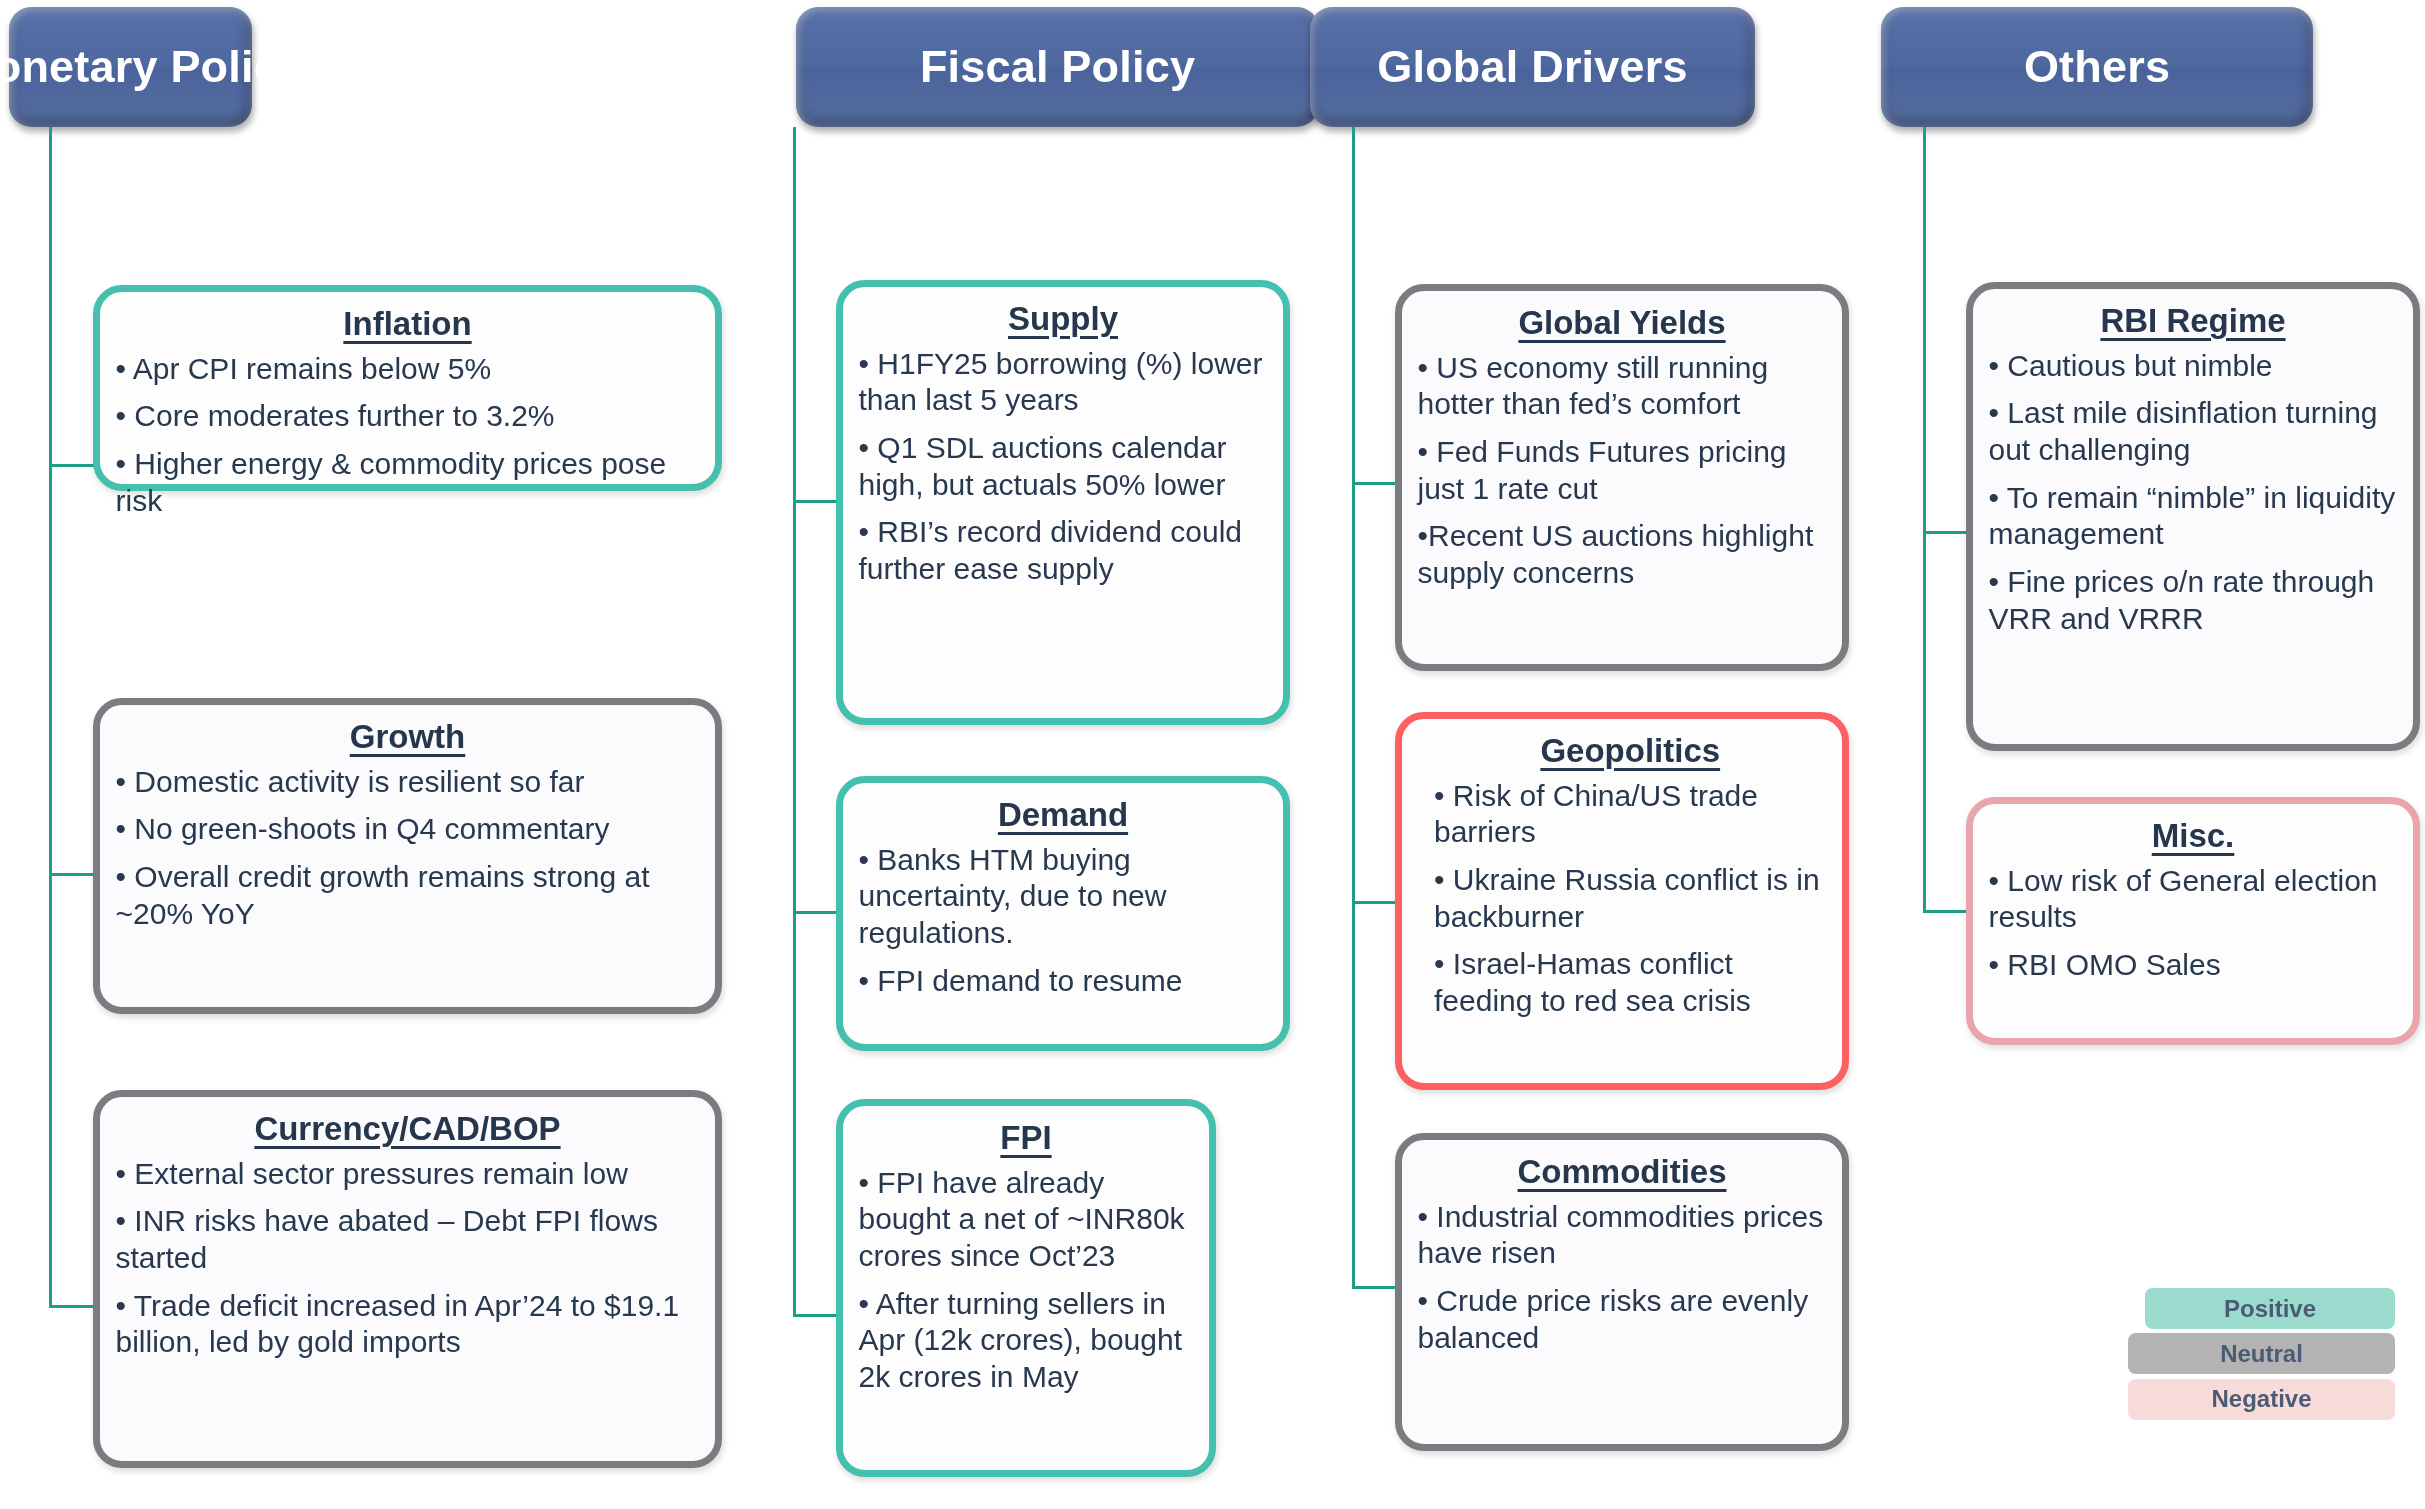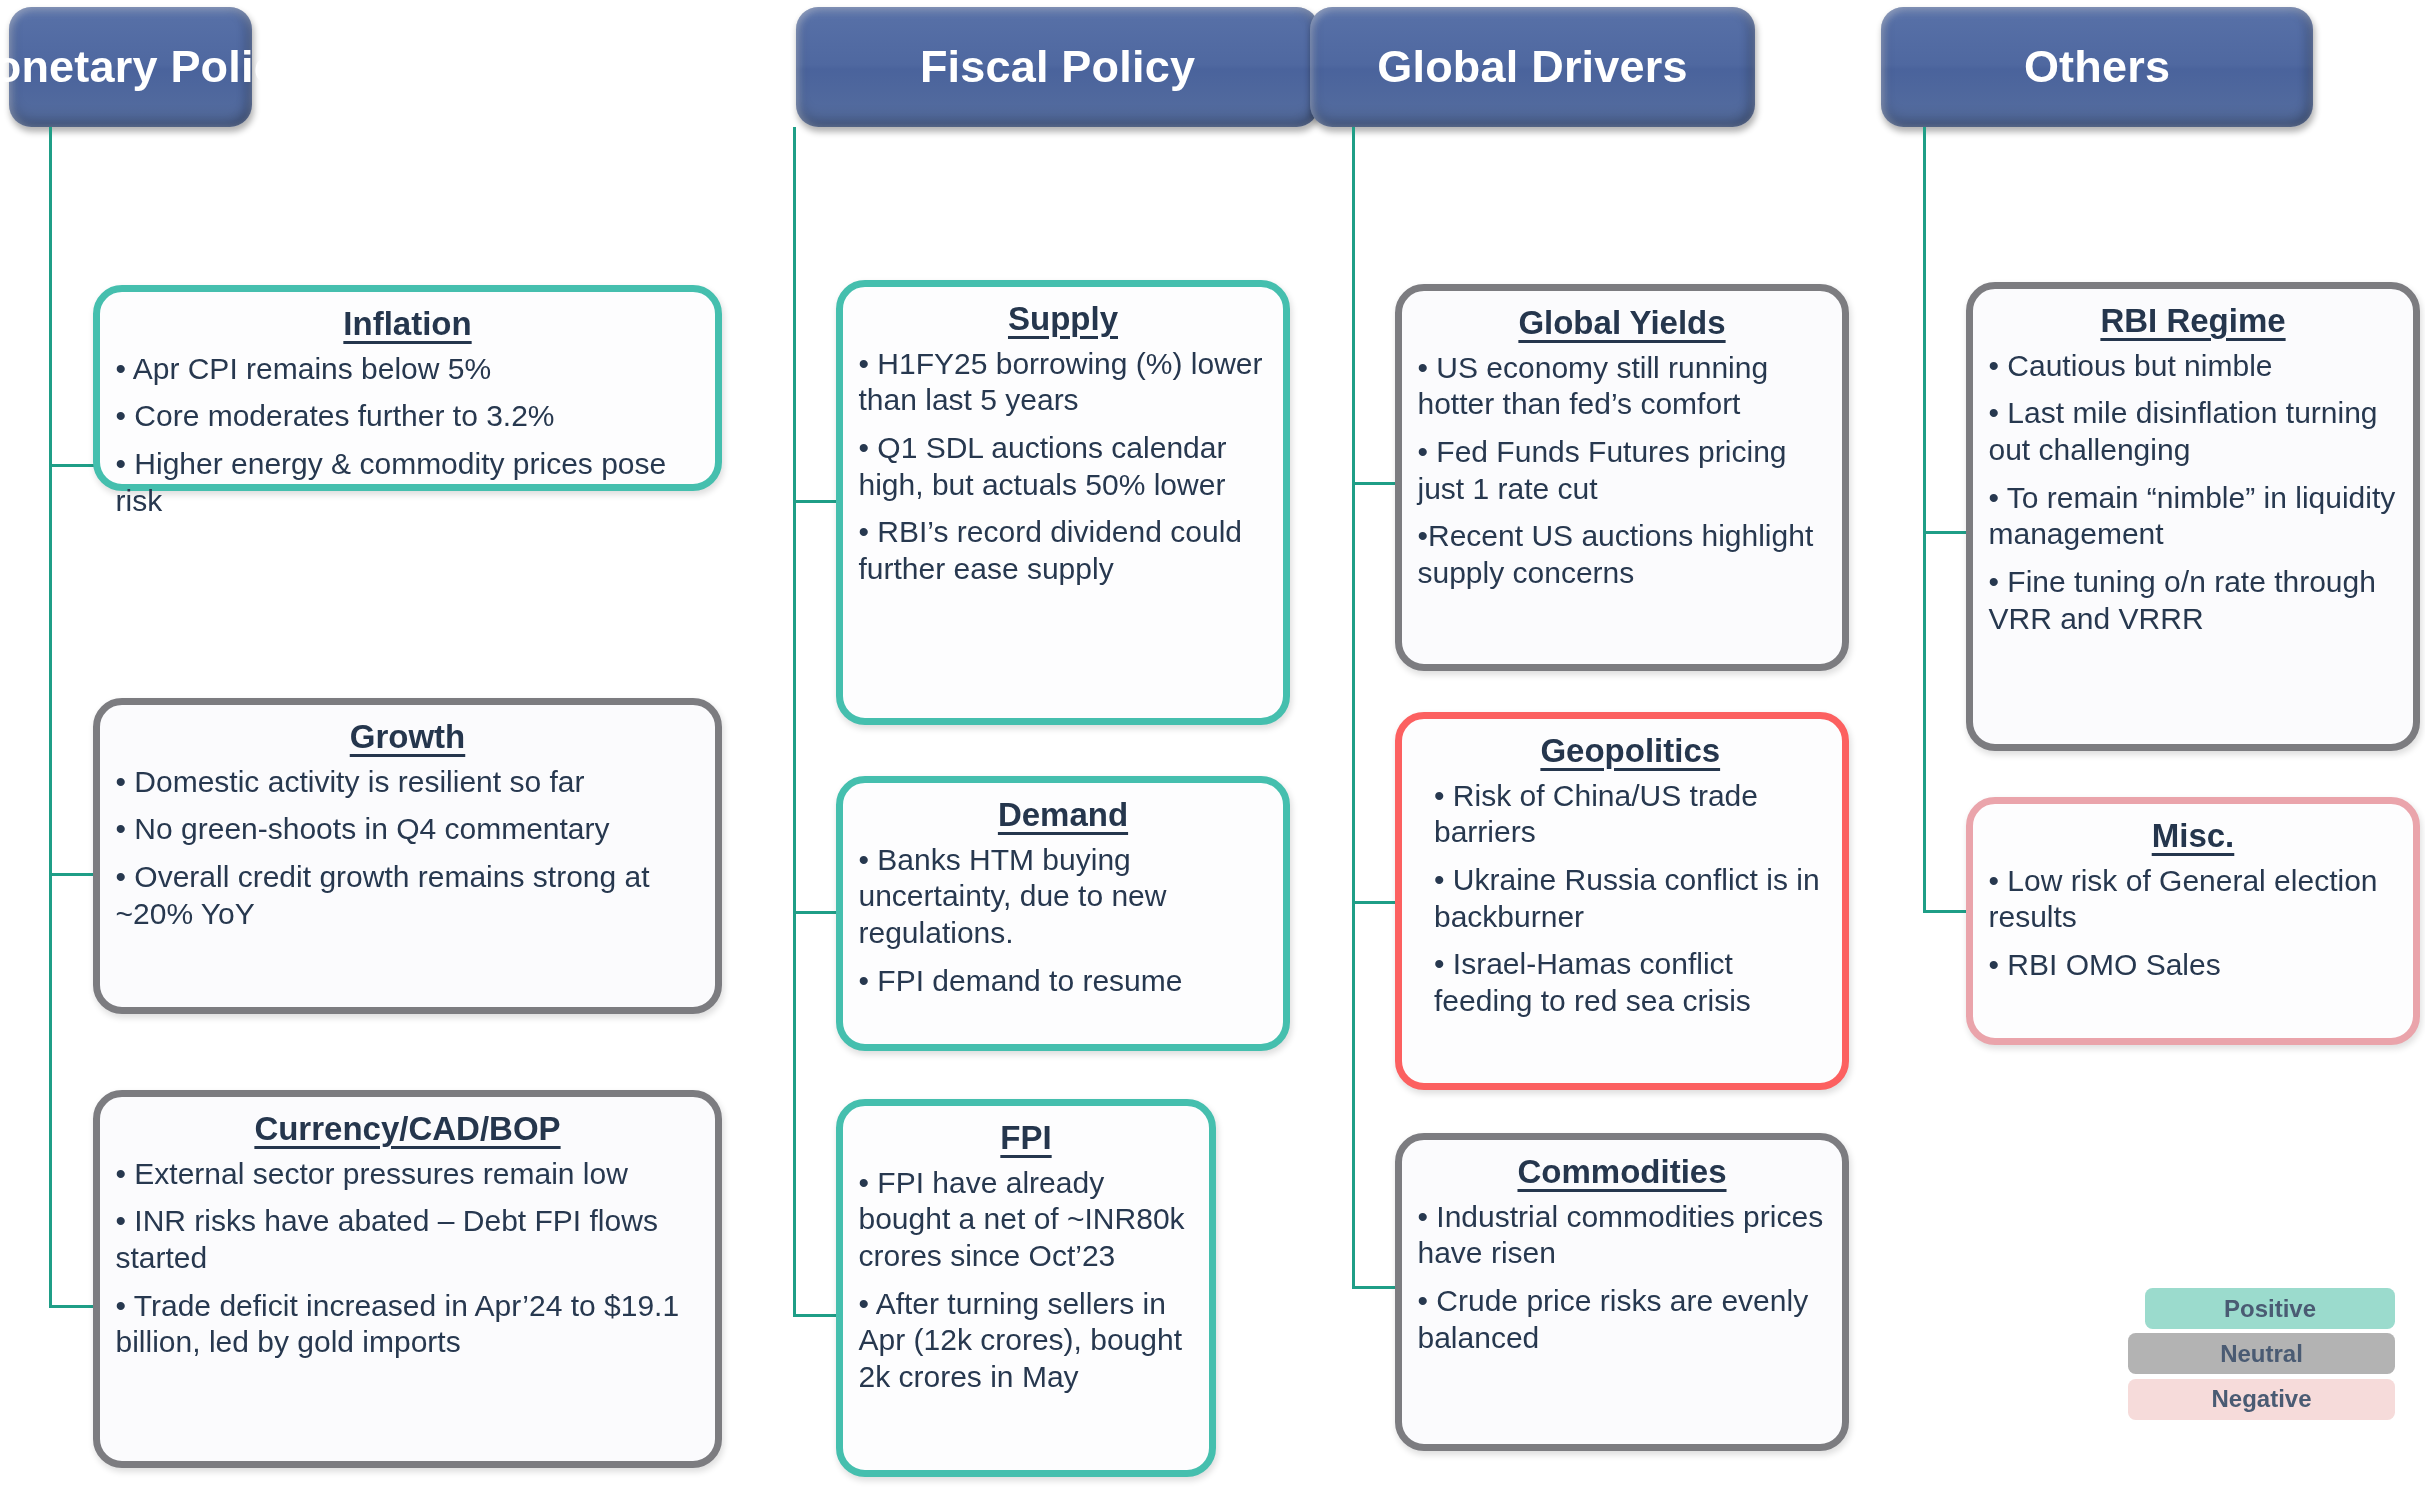--- a/index.html
+++ b/index.html
@@ -234,21 +234,21 @@
   <div class="conn conn-v" style="left:1923px; top:127px; height:784px;"></div>
   <div class="conn conn-h" style="left:1923px; top:531px; width:46px;"></div>
   <div class="conn conn-h" style="left:1923px; top:910px; width:46px;"></div>
 
   <div class="card tone-neutral" style="left:1966px; top:282px; width:454px; height:469px;">
     <div class="card-title">RBI Regime</div>
     <ul class="bullets">
       <li>• Cautious but nimble</li>
       <li>• Last mile disinflation turning out challenging</li>
       <li>• To remain “nimble” in liquidity management</li>
-      <li> • Fine tuning o/n rate through VRR and VRRR</li>
+      <li> • Fine prices o/n rate through VRR and VRRR</li>
     </ul>
   </div>
 
   <div class="card tone-negative-soft" style="left:1966px; top:797px; width:454px; height:248px;">
     <div class="card-title">Misc.</div>
     <ul class="bullets">
       <li>• Low risk of General election results</li>
       <li>• RBI OMO Sales</li>
     </ul>
   </div>

